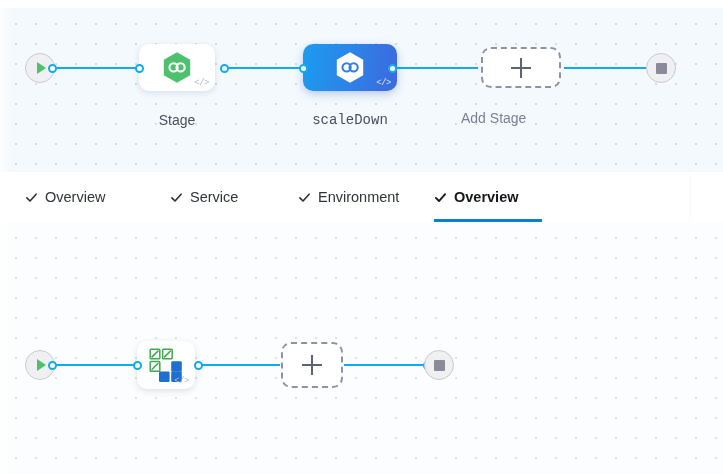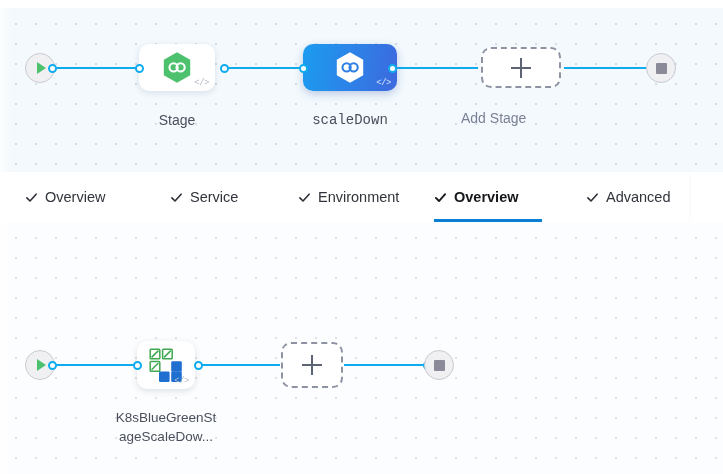--- a/index.html
+++ b/index.html
@@ -321,26 +321,20 @@
       <span class="tab-text">Environment</span>
     </div>
 
     <div class="tab active" style="left:434px; width:108px;">
       <svg class="check" viewBox="0 0 14 14">
         <path d="M2 7.4 L5.4 10.8 L12 3.4" fill="none" stroke="#16181d" stroke-width="2" stroke-linecap="round" stroke-linejoin="round"></path>
       </svg>
       <span class="tab-text">Overview</span>
     </div>
 
-    <div class="tab" style="left:586px; width:112px;">
-      <svg class="check" viewBox="0 0 14 14">
-        <path d="M2 7.4 L5.4 10.8 L12 3.4" fill="none" stroke="#2b2e36" stroke-width="1.7" stroke-linecap="round" stroke-linejoin="round"></path>
-      </svg>
-      <span class="tab-text">Advanced</span>
-    </div>
   </div>
 
   <div class="step-canvas">
 
     <div class="edge" style="left:52px;  top:142px; width:88px;"></div>
     <div class="edge" style="left:198px; top:142px; width:82px;"></div>
     <div class="edge" style="left:344px; top:142px; width:82px;"></div>
 
     <div class="terminal" style="left:25px; top:128px;">
       <div class="play-tri"></div>
@@ -360,24 +354,20 @@
         <g fill="#1f6fd0">
           <rect x="22.2" y="13.2" width="10.6" height="10.6" rx="1.3"></rect>
           <rect x="10.0" y="23.4" width="10.6" height="10.6" rx="1.3"></rect>
           <rect x="22.2" y="23.4" width="10.6" height="10.6" rx="1.3"></rect>
         </g>
       </svg>
       <span class="code-badge">&lt;/&gt;</span>
     </div>
     <div class="port" style="left:132.5px; top:138.5px;"></div>
     <div class="port" style="left:193.5px; top:138.5px;"></div>
-    <div class="step-label" style="left:96px; top:186px; width:140px;">
-      <span>K8sBlueGreenSt</span><br>
-      <span>ageScaleDow...</span>
-    </div>
 
     <div class="add-node" style="left:281px; top:120px; width:62px; height:46px;">
       <div class="plus"></div>
     </div>
 
     <div class="port" style="left:422.5px; top:138.5px;"></div>
     <div class="terminal" style="left:424px; top:128px;">
       <div class="stop-sq"></div>
     </div>
   </div>

